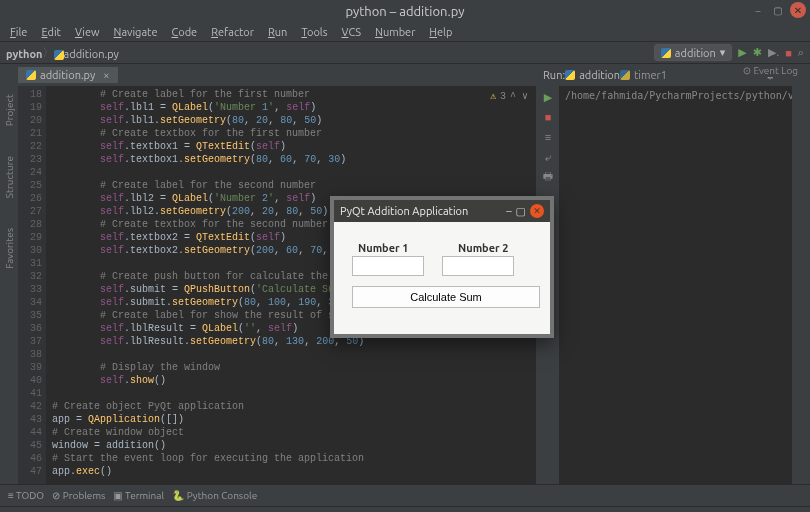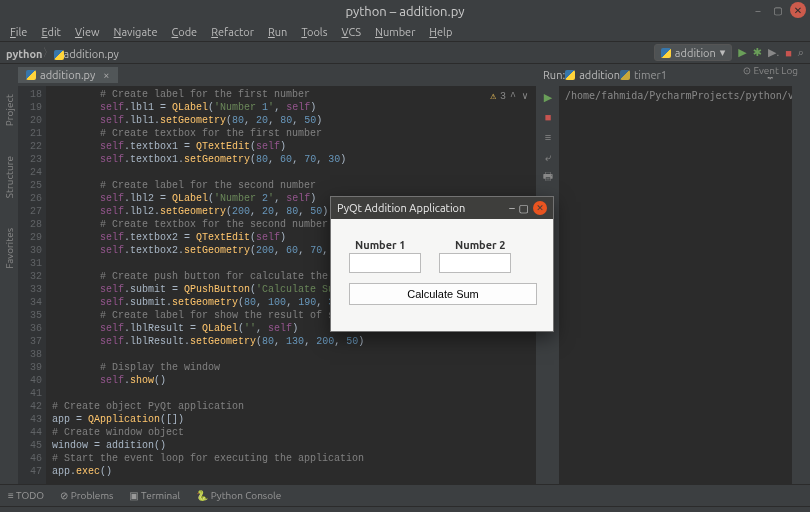--- a/index.html
+++ b/index.html
@@ -37,25 +37,25 @@
   .run-header { height: 22px; background: #3c3f41; display: flex; align-items: center; padding: 0 6px; font-size: 11px; }
   .run-header .runtab { display:flex; align-items:center; gap:4px;}
   .run-header .gear { margin-left: auto; color: #999; }
   .run-body { display: flex; flex: 1; }
   .run-toolcol { width: 22px; background: #3c3f41; display: flex; flex-direction: column; align-items: center; gap: 6px; padding-top: 4px; }
   .run-toolcol .t { width: 14px; height: 14px; display: flex; align-items: center; justify-content: center; font-size: 11px; }
   .run-toolcol .play { color: #6a9f59; }
   .run-toolcol .stop { color: #c75450; }
   .run-out { flex: 1; padding: 4px 6px; font-family: monospace; font-size: 10px; color: #888; white-space: pre; overflow: hidden; }
   .side-tabs-r { width: 18px; background: #3c3f41; }
-  .bottom-tool { height: 22px; background: #3c3f41; border-top: 1px solid #2b2b2b; display: flex; align-items: center; padding: 0 8px; gap: 16px; font-size: 10px; color: #999; }
+  .bottom-tool { height: 22px; background: #3c3f41; border-top: 1px solid #2b2b2b; display: flex; align-items: center; padding: 0 8px; gap: 8px; font-size: 10px; color: #999; }
   .bottom-tool span { display: flex; align-items: center; gap: 4px; cursor: pointer; }
   .statusbar { height: 22px; background: #3c3f41; border-top: 1px solid #2b2b2b; display: flex; align-items: center; justify-content: flex-end; padding: 0 8px; gap: 12px; font-size: 10px; color: #999; }
   
-  .pyqt-dialog { position: absolute; left: 330px; top: 196px; width: 224px; background: #f6f6f5; color: #333; border: 1px solid #737373; box-shadow: 0 6px 18px rgba(0,0,0,0.5); font-size: 11px; }
+  .pyqt-dialog { position: absolute; left: 330px; top: 196px; width: 224px; background: #f6f6f5; color: #333; border: 4px solid #737373; box-shadow: 0 6px 18px rgba(0,0,0,0.5); font-size: 11px; }
   .pyqt-title { height: 22px; background: #3e3e3c; color: #eee; display: flex; align-items: center; padding: 0 6px; justify-content: space-between; }
   .pyqt-title .ctrls { display: flex; gap: 4px; align-items: center; }
   .pyqt-title .x { width: 14px; height: 14px; background: #e95420; border-radius: 7px; color: #3e3e3c; display:flex; align-items:center; justify-content:center; font-size:9px;}
   .pyqt-body { padding: 20px 18px 26px 18px; }
   .pyqt-labels { display: flex; gap: 30px; margin-bottom: 2px; padding-left: 6px; }
   .pyqt-labels span { width: 70px; font-weight: 600; }
   .pyqt-inputs { display: flex; gap: 18px; margin-bottom: 10px; }
   .pyqt-inputs input { width: 72px; height: 20px; border: 1px solid #bbb; background: #fff; }
   .pyqt-btn { width: 188px; height: 22px; background: #fdfdfd; border: 1px solid #bbb; cursor: pointer; font-size: 11px; }
   .py-icon { width:10px; height:10px; display:inline-block; border-radius:2px; background: linear-gradient(135deg,#3776ab 50%,#ffd43b 50%); }

